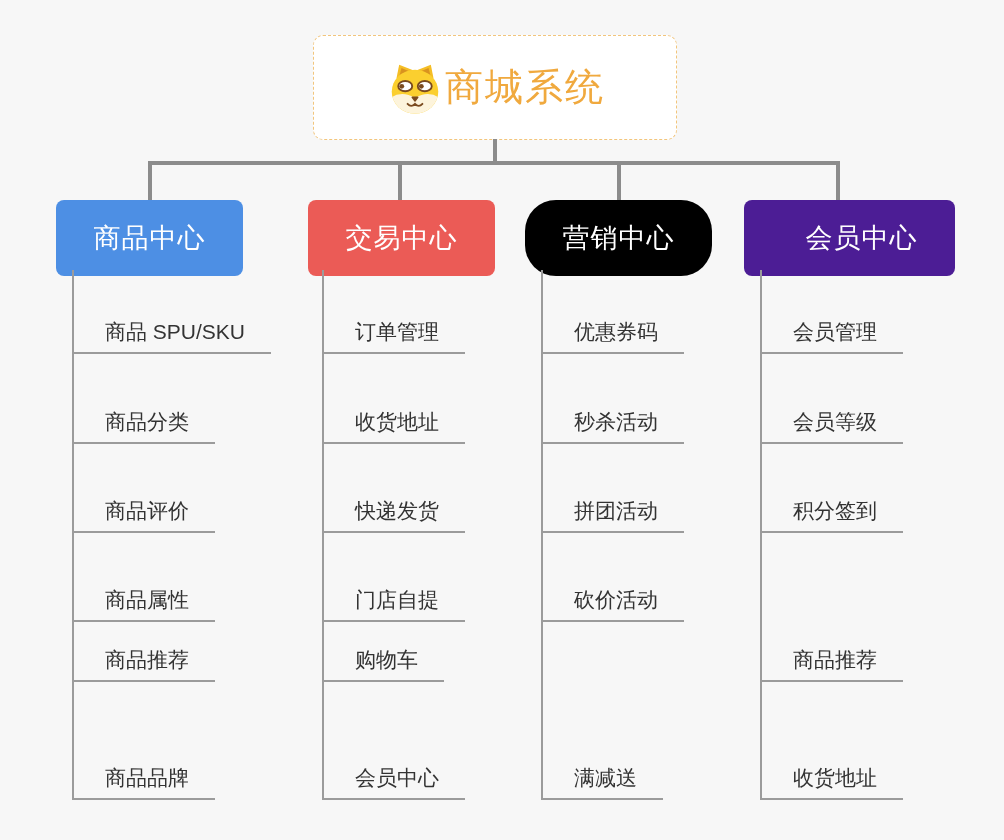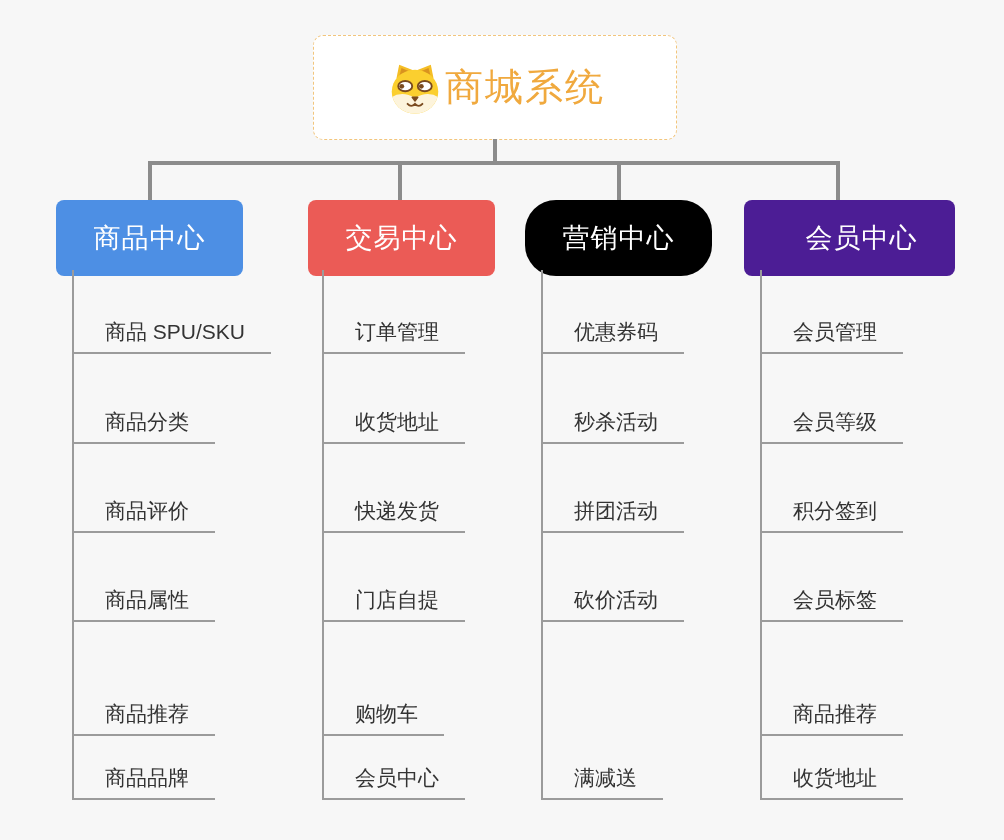--- a/index.html
+++ b/index.html
@@ -41,21 +41,21 @@
   .vline0{left:72px;} .vline1{left:322px;} .vline2{left:541px;} .vline3{left:760px;}
 
   
   .leaf{
     position:absolute;display:inline-block;white-space:nowrap;
     font-size:21px;line-height:32px;color:#333333;
     padding:0 26px 4px 33px;
     border-bottom:2px solid #9b9b9b;
   }
   .lx0{left:72px;} .lx1{left:322px;} .lx2{left:541px;} .lx3{left:760px;}
-  .ly0{top:316px;} .ly1{top:406px;} .ly2{top:495px;} .ly3{top:584px;} .ly4{top:698px;} .ly5{top:762px;}
+  .ly0{top:316px;} .ly1{top:406px;} .ly2{top:495px;} .ly3{top:584px;} .ly4{top:644px;} .ly5{top:762px;}
 </style>
 </head>
 <body>
 
 <div class="canvas">
 
   <div class="root-node">
     <span style="display:inline-flex;">
       <svg width="60" height="54" viewBox="0 0 64 58" aria-hidden="true">
         <defs>
@@ -113,17 +113,16 @@
 
   <div class="leaf lx2 ly0">优惠券码</div>
   <div class="leaf lx2 ly1">秒杀活动</div>
   <div class="leaf lx2 ly2">拼团活动</div>
   <div class="leaf lx2 ly3">砍价活动</div>
   <div class="leaf lx2 ly5">满减送</div>
 
   <div class="leaf lx3 ly0">会员管理</div>
   <div class="leaf lx3 ly1">会员等级</div>
   <div class="leaf lx3 ly2">积分签到</div>
-  <div class="leaf lx3 ly3">会员标签</div>
   <div class="leaf lx3 ly4">商品推荐</div>
   <div class="leaf lx3 ly5">收货地址</div>
 
 </div>
 
 </body></html>

